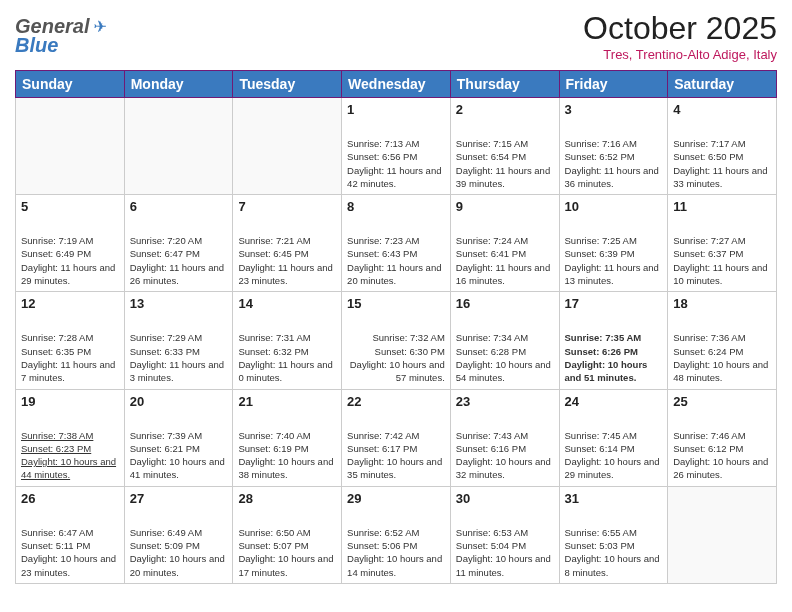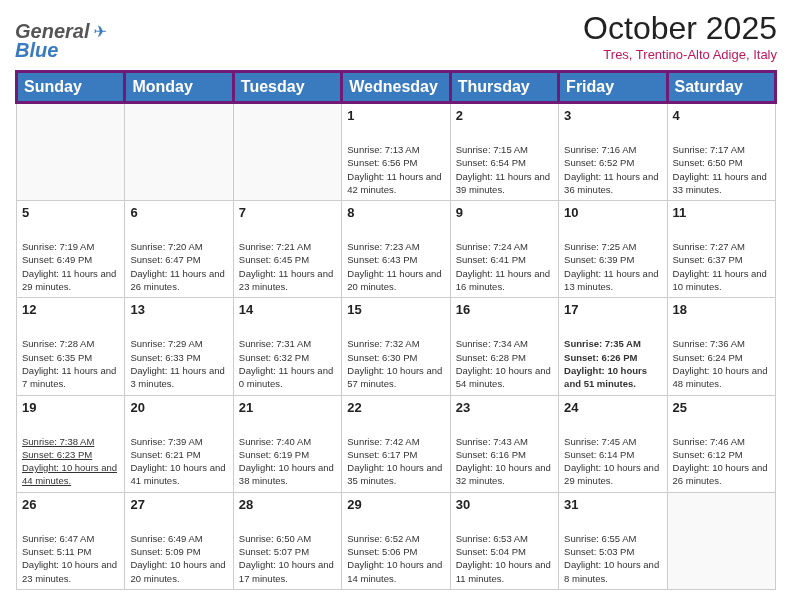--- a/index.html
+++ b/index.html
@@ -1,22 +1,22 @@
 <!DOCTYPE html>
 <html><head>
   <meta charset="utf-8">
   <style>
     * { box-sizing: border-box; margin: 0; padding: 0; }
     body { font-family: Arial, sans-serif; background: #fff; width: 792px; height: 612px; overflow: hidden; }
     .container { width: 792px; padding: 10px 15px; }
-    .header { display: flex; justify-content: space-between; align-items: flex-end; margin-bottom: 8px; }
+    .header { display: flex; justify-content: space-between; align-items: center; margin-bottom: 8px; }
     .logo { display: flex; flex-direction: column; align-items: flex-start; }
     .title-section { text-align: right; }
     table { width: 100%; border-collapse: collapse; table-layout: fixed; }
-    th { background: #3a7abf; color: white; text-align: left; padding: 5px 6px; font-size: 16px; font-weight: bold; border: 3px solid #701a75; }
+    th { background: #3a7abf; color: white; text-align: left; padding: 5px 6px; font-size: 14px; font-weight: bold; border: 1px solid #701a75; }
     td { border: 1px solid #ccc; vertical-align: top; padding: 4px 5px; font-size: 10px; color: #333; background: #fff; height: 82px; }
     td.empty { background: #f9f9f9; }
     .day-num { font-size: 13px; font-weight: bold; color: #222; display: block; margin-bottom: 2px; }
     .day-info { font-size: 9.5px; line-height: 1.4; color: #333; margin-top: 20px; }
     .logo-wrapper { display: flex; align-items: center; gap: 4px; }
   </style>
 </head>
 <body>
 
 <div class="container">
@@ -134,21 +134,21 @@
 Daylight: 11 hours and 3 minutes.</div>
           </td>
           <td>
             <span class="day-num">14</span>
             <div class="day-info" style="white-space: pre-line;">Sunrise: 7:31 AM
 Sunset: 6:32 PM
 Daylight: 11 hours and 0 minutes.</div>
           </td>
           <td>
             <span class="day-num">15</span>
-            <div class="day-info" style="white-space: pre-line;">Sunrise: 7:32 AM
+            <div class="day-info" style="white-space: pre-line; text-align: right;">Sunrise: 7:32 AM
 Sunset: 6:30 PM
 Daylight: 10 hours and 57 minutes.</div>
           </td>
           <td>
             <span class="day-num">16</span>
             <div class="day-info" style="white-space: pre-line;">Sunrise: 7:34 AM
 Sunset: 6:28 PM
 Daylight: 10 hours and 54 minutes.</div>
           </td>
           <td>

